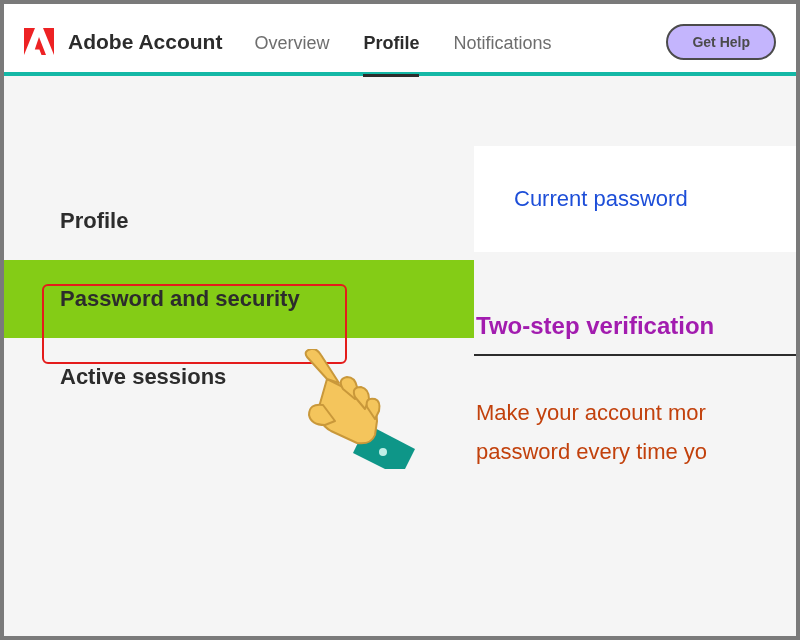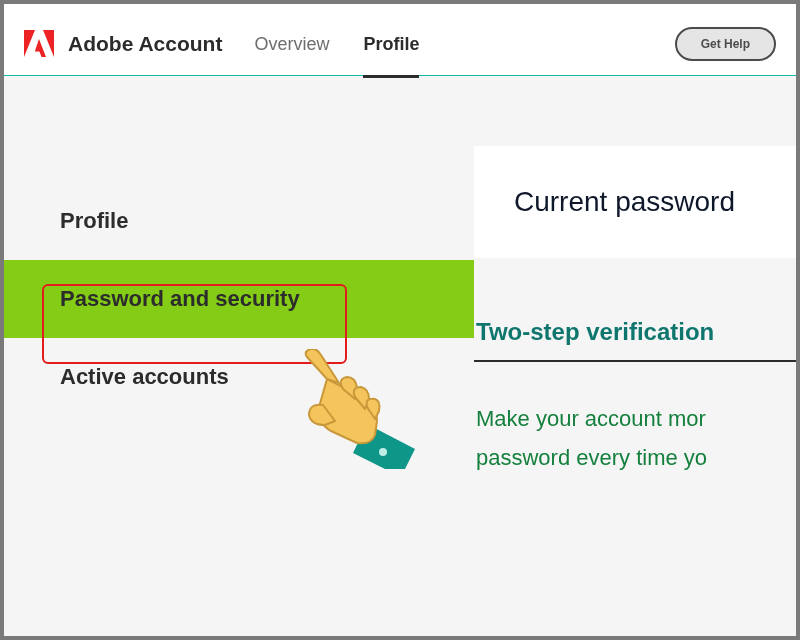--- a/index.html
+++ b/index.html
@@ -10,21 +10,21 @@
     background: #f5f5f5;
     position: relative;
   }
   
   .topnav {
     background: #fff;
     height: 72px;
     display: flex;
     align-items: center;
     padding: 8px 20px 0 20px;
-    border-bottom: 1px solid #14b8a6;
+    border-bottom: 4px solid #14b8a6;
   }
   .logo {
     width: 30px; height: 28px;
     margin-right: 14px;
     flex: none;
   }
   .brand {
     font-size: 21px;
     font-weight: 700;
     color: #2c2c2c;
@@ -53,24 +53,24 @@
     content: "";
     position: absolute;
     left: 0; right: 0; bottom: -1px;
     height: 3px;
     background: #2c2c2c;
   }
   .gethelp {
     border: 2px solid #4b4b4b;
     border-radius: 22px;
     padding: 8px 24px;
-    font-size: 12px;
+    font-size: 14px;
     font-weight: 700;
     color: #4b4b4b;
-    background: #e5e5e5;
+    background: #c4b5fd;
     cursor: pointer;
     white-space: nowrap;
   }
   
   .body {
     display: flex;
     height: calc(100% - 72px);
   }
   .sidebar {
     width: 470px;
@@ -97,38 +97,38 @@
   }
   
   .main {
     flex: 1;
     padding-top: 70px;
     position: relative;
   }
   .card1 {
     background: #fff;
     padding: 40px 0 40px 40px;
-    font-size: 28px;
-    color: #0f172a;
+    font-size: 22px;
+    color: #1d4ed8;
   }
   .section-title {
     font-size: 24px;
     font-weight: 700;
-    color: #0f766e;
+    color: #a21caf;
     margin: 60px 0 14px 0;
     padding-left: 2px;
   }
   .section-rule {
     border: none;
     border-top: 2px solid #2c2c2c;
     margin-bottom: 38px;
   }
   .desc {
     font-size: 22px;
-    color: #15803d;
+    color: #c2410c;
     line-height: 1.75;
     padding-left: 2px;
   }
   
   .hand {
     position: absolute;
     left: 293px;
     top: 345px;
     width: 120px;
     height: 120px;
@@ -143,30 +143,31 @@
   <div class="topnav">
     <svg class="logo" viewBox="0 0 30 28">
       <polygon points="0,0 11,0 0,27" fill="#ed2224"></polygon>
       <polygon points="19,0 30,0 30,27" fill="#ed2224"></polygon>
       <polygon points="15,9 22,27 17.5,27 15.4,21.5 10.8,21.5" fill="#ed2224"></polygon>
     </svg>
     <div class="brand">Adobe Account</div>
     <div class="navlinks">
       <div class="navlink">Overview</div>
       <div class="navlink active">Profile</div>
+      <div class="navlink">Notifications</div>
     </div>
     <button class="gethelp">Get Help</button>
   </div>
 
   <div class="body">
 
     <div class="sidebar">
       <div class="side-item">Profile</div>
       <div class="side-item selected">Password and security</div>
-      <div class="side-item">Active accounts</div>
+      <div class="side-item">Active sessions</div>
 
       <div class="redbox" style="left:38px; top:208px; width:305px; height:80px;"></div>
     </div>
 
     <div class="main">
       <div class="card1">
         <span>Current password</span>
       </div>
 
       <div class="section-title">Two-step verification</div>

